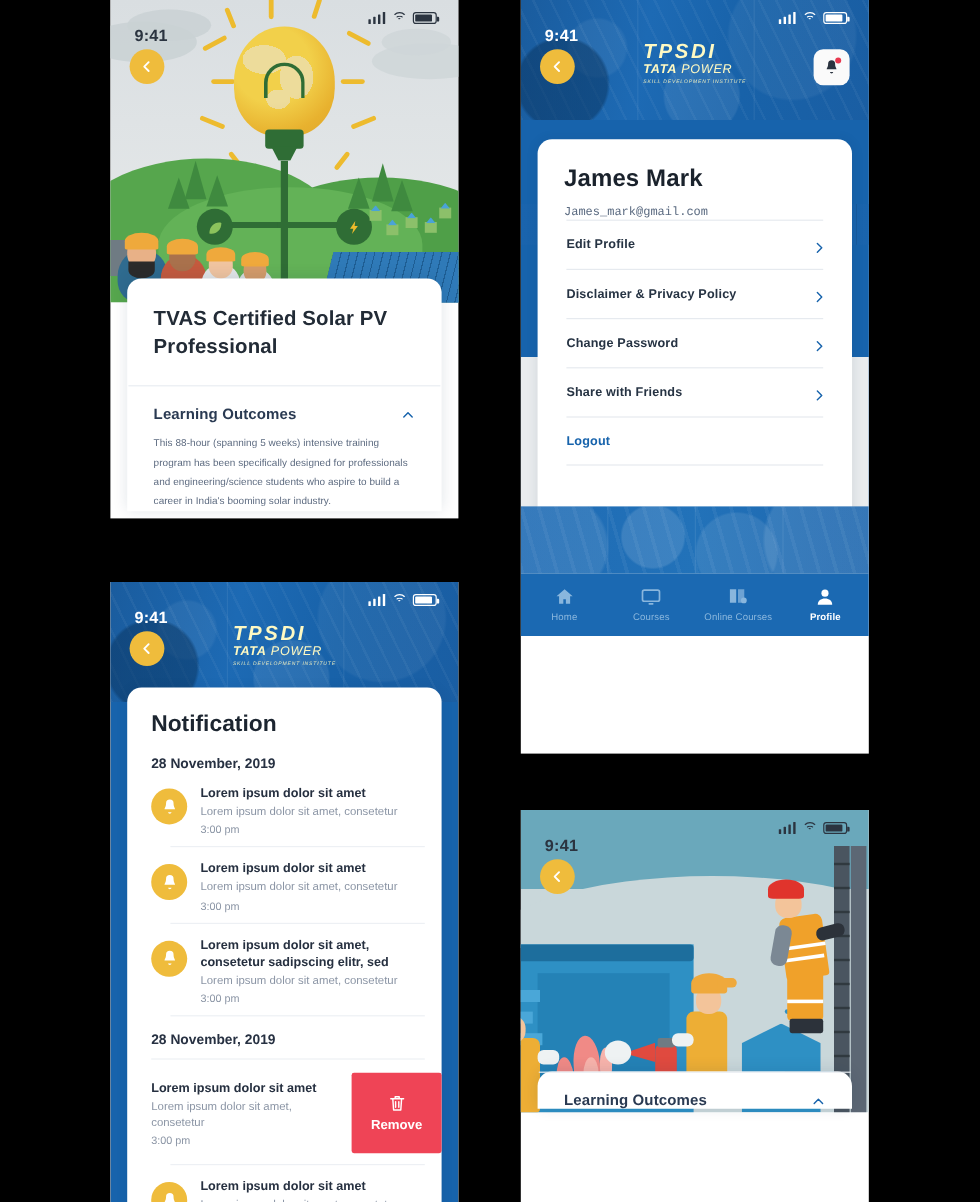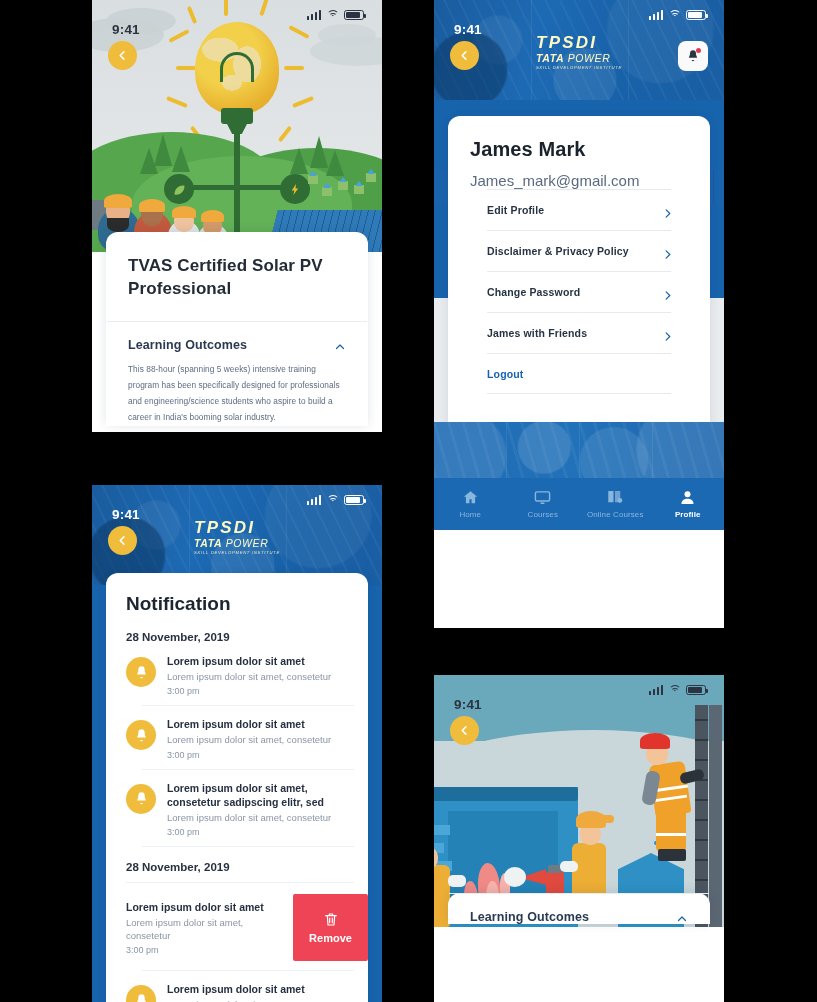--- a/index.html
+++ b/index.html
@@ -193,25 +193,25 @@
   
   .profile-body { position: relative; background: #1763ac; height: 430px; }
   .profile-body .deep { position: absolute; inset: 0;
       background: linear-gradient(180deg,#1763ac 0 18%, #1763ac 18% 46%, #e9ecee 46% 100%); }
   .profile-strip { position: absolute; left: 0; right: 0; top: 70px; height: 34px; opacity: .9;
       background: repeating-linear-gradient(90deg,#1a64ad 0 34px,#17599c 34px 35px); }
   .profile-card {
     position: absolute; left: 14px; right: 14px; top: 16px; border-radius: 12px; padding-bottom: 4px;
   }
   .pname { font-size: 20px; font-weight: 700; color: #1a222c; padding: 22px 22px 0 22px; letter-spacing: .1px; }
-  .pmail { font-size: 15px; color: #5a6a80; padding: 11px 22px 0 22px; }
+  .pmail { font-size: 10px; color: #5a6a80; padding: 11px 22px 0 22px; font-family: Liberation Mono, monospace; }
   .pphone { font-size: 10.5px; color: #5a6a80; padding: 9px 22px 18px 22px; }
   .prow {
     display: flex; align-items: center; justify-content: space-between;
-    padding: 15px 20px 14px 22px; margin: 0 17px; position: relative;
+    padding: 15px 20px 14px 22px; margin: 0 2px; position: relative;
   }
   .prow .lbl { font-size: 10.5px; font-weight: 700; color: #263343; letter-spacing: .15px; }
   .prow .lbl.link { color: #1763ac; font-weight: 700; }
   .prow + .prow::before, .prow-first::before {
     content: ""; position: absolute; left: 22px; right: 22px; top: 0; height: 1px; background: #e6eaef;
   }
   .prow-last::after { content:""; position:absolute; left:22px; right:22px; bottom:0; height:1px; background:#e6eaef; }
   .chev-r { width: 11px; height: 11px; }
 
   
@@ -463,21 +463,21 @@
       </div>
       <div class="prow">
         <span class="lbl">Change Password</span>
         <span class="chev-r">
           <svg viewBox="0 0 24 24" width="11" height="11" aria-hidden="true">
               <path d="M9 4l8 8-8 8" fill="none" stroke="#1763ac" stroke-width="2.6" stroke-linecap="round" stroke-linejoin="round"></path>
             </svg>
         </span>
       </div>
       <div class="prow">
-        <span class="lbl">James with Friends</span>
+        <span class="lbl">Share with Friends</span>
         <span class="chev-r">
           <svg viewBox="0 0 24 24" width="11" height="11" aria-hidden="true">
               <path d="M9 4l8 8-8 8" fill="none" stroke="#1763ac" stroke-width="2.6" stroke-linecap="round" stroke-linejoin="round"></path>
             </svg>
         </span>
       </div>
       <div class="prow prow-last">
         <span class="lbl link">Logout</span>
       </div>
       <div style="height:66px;"></div>

